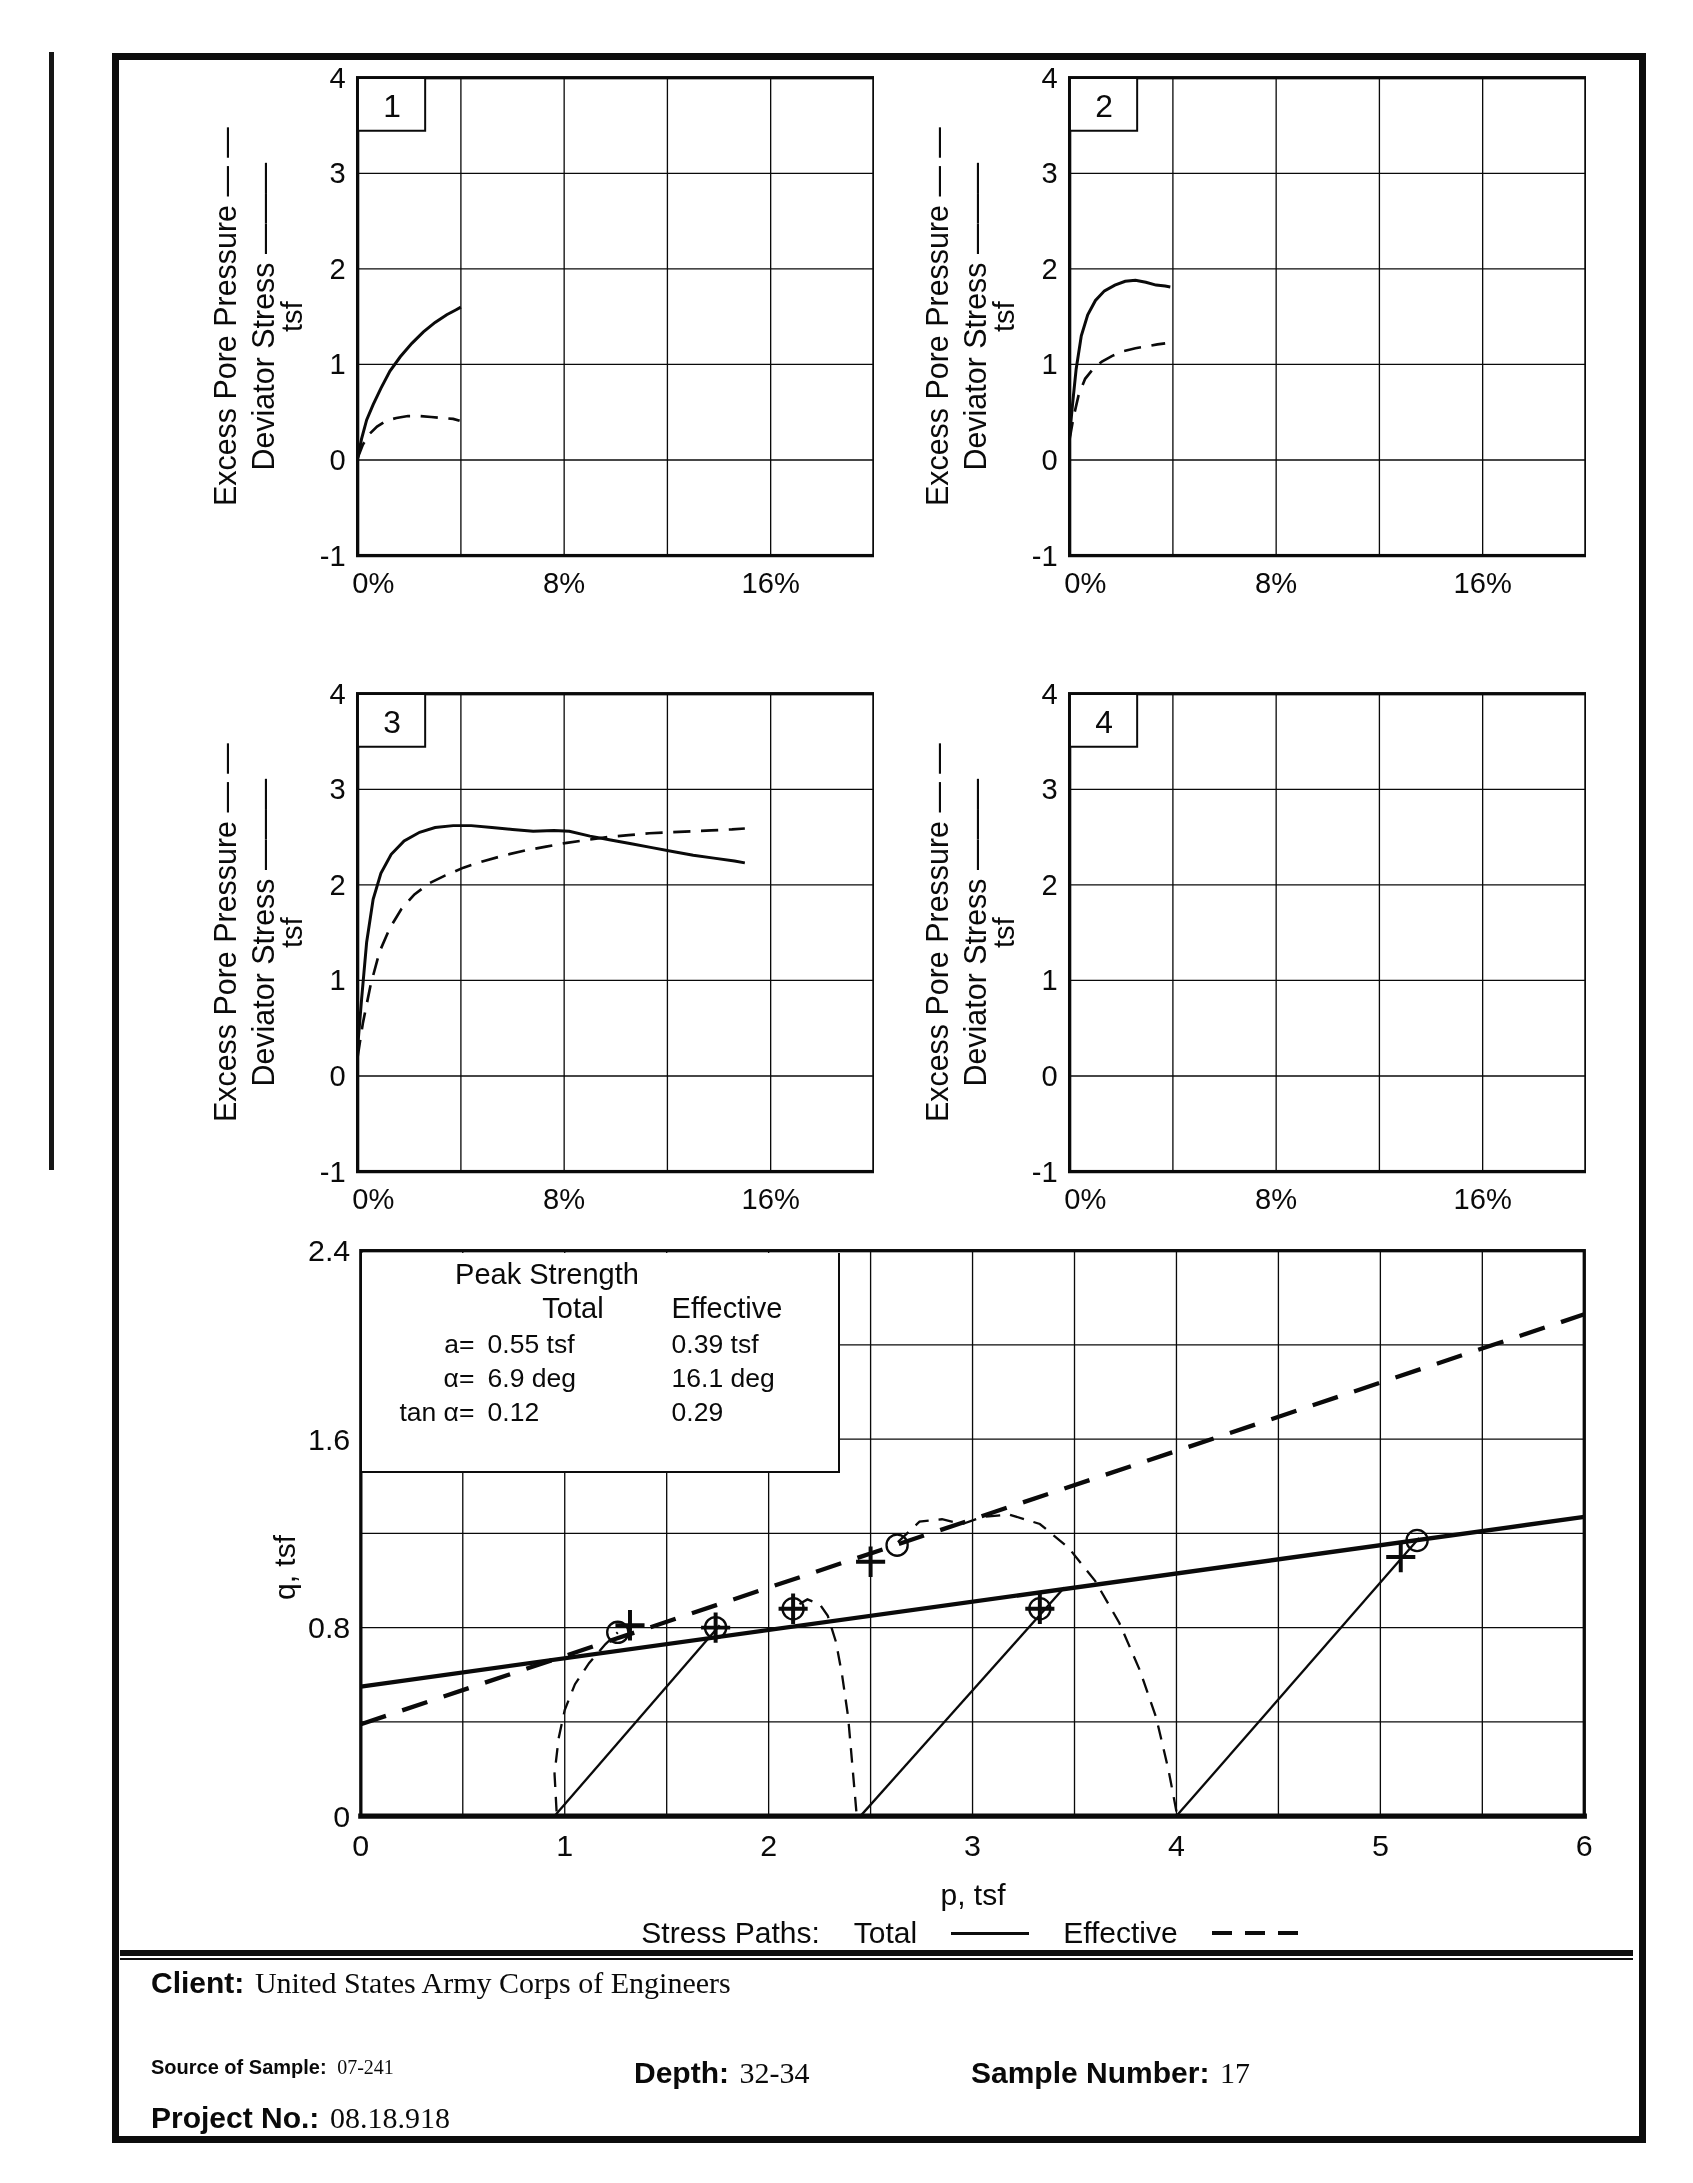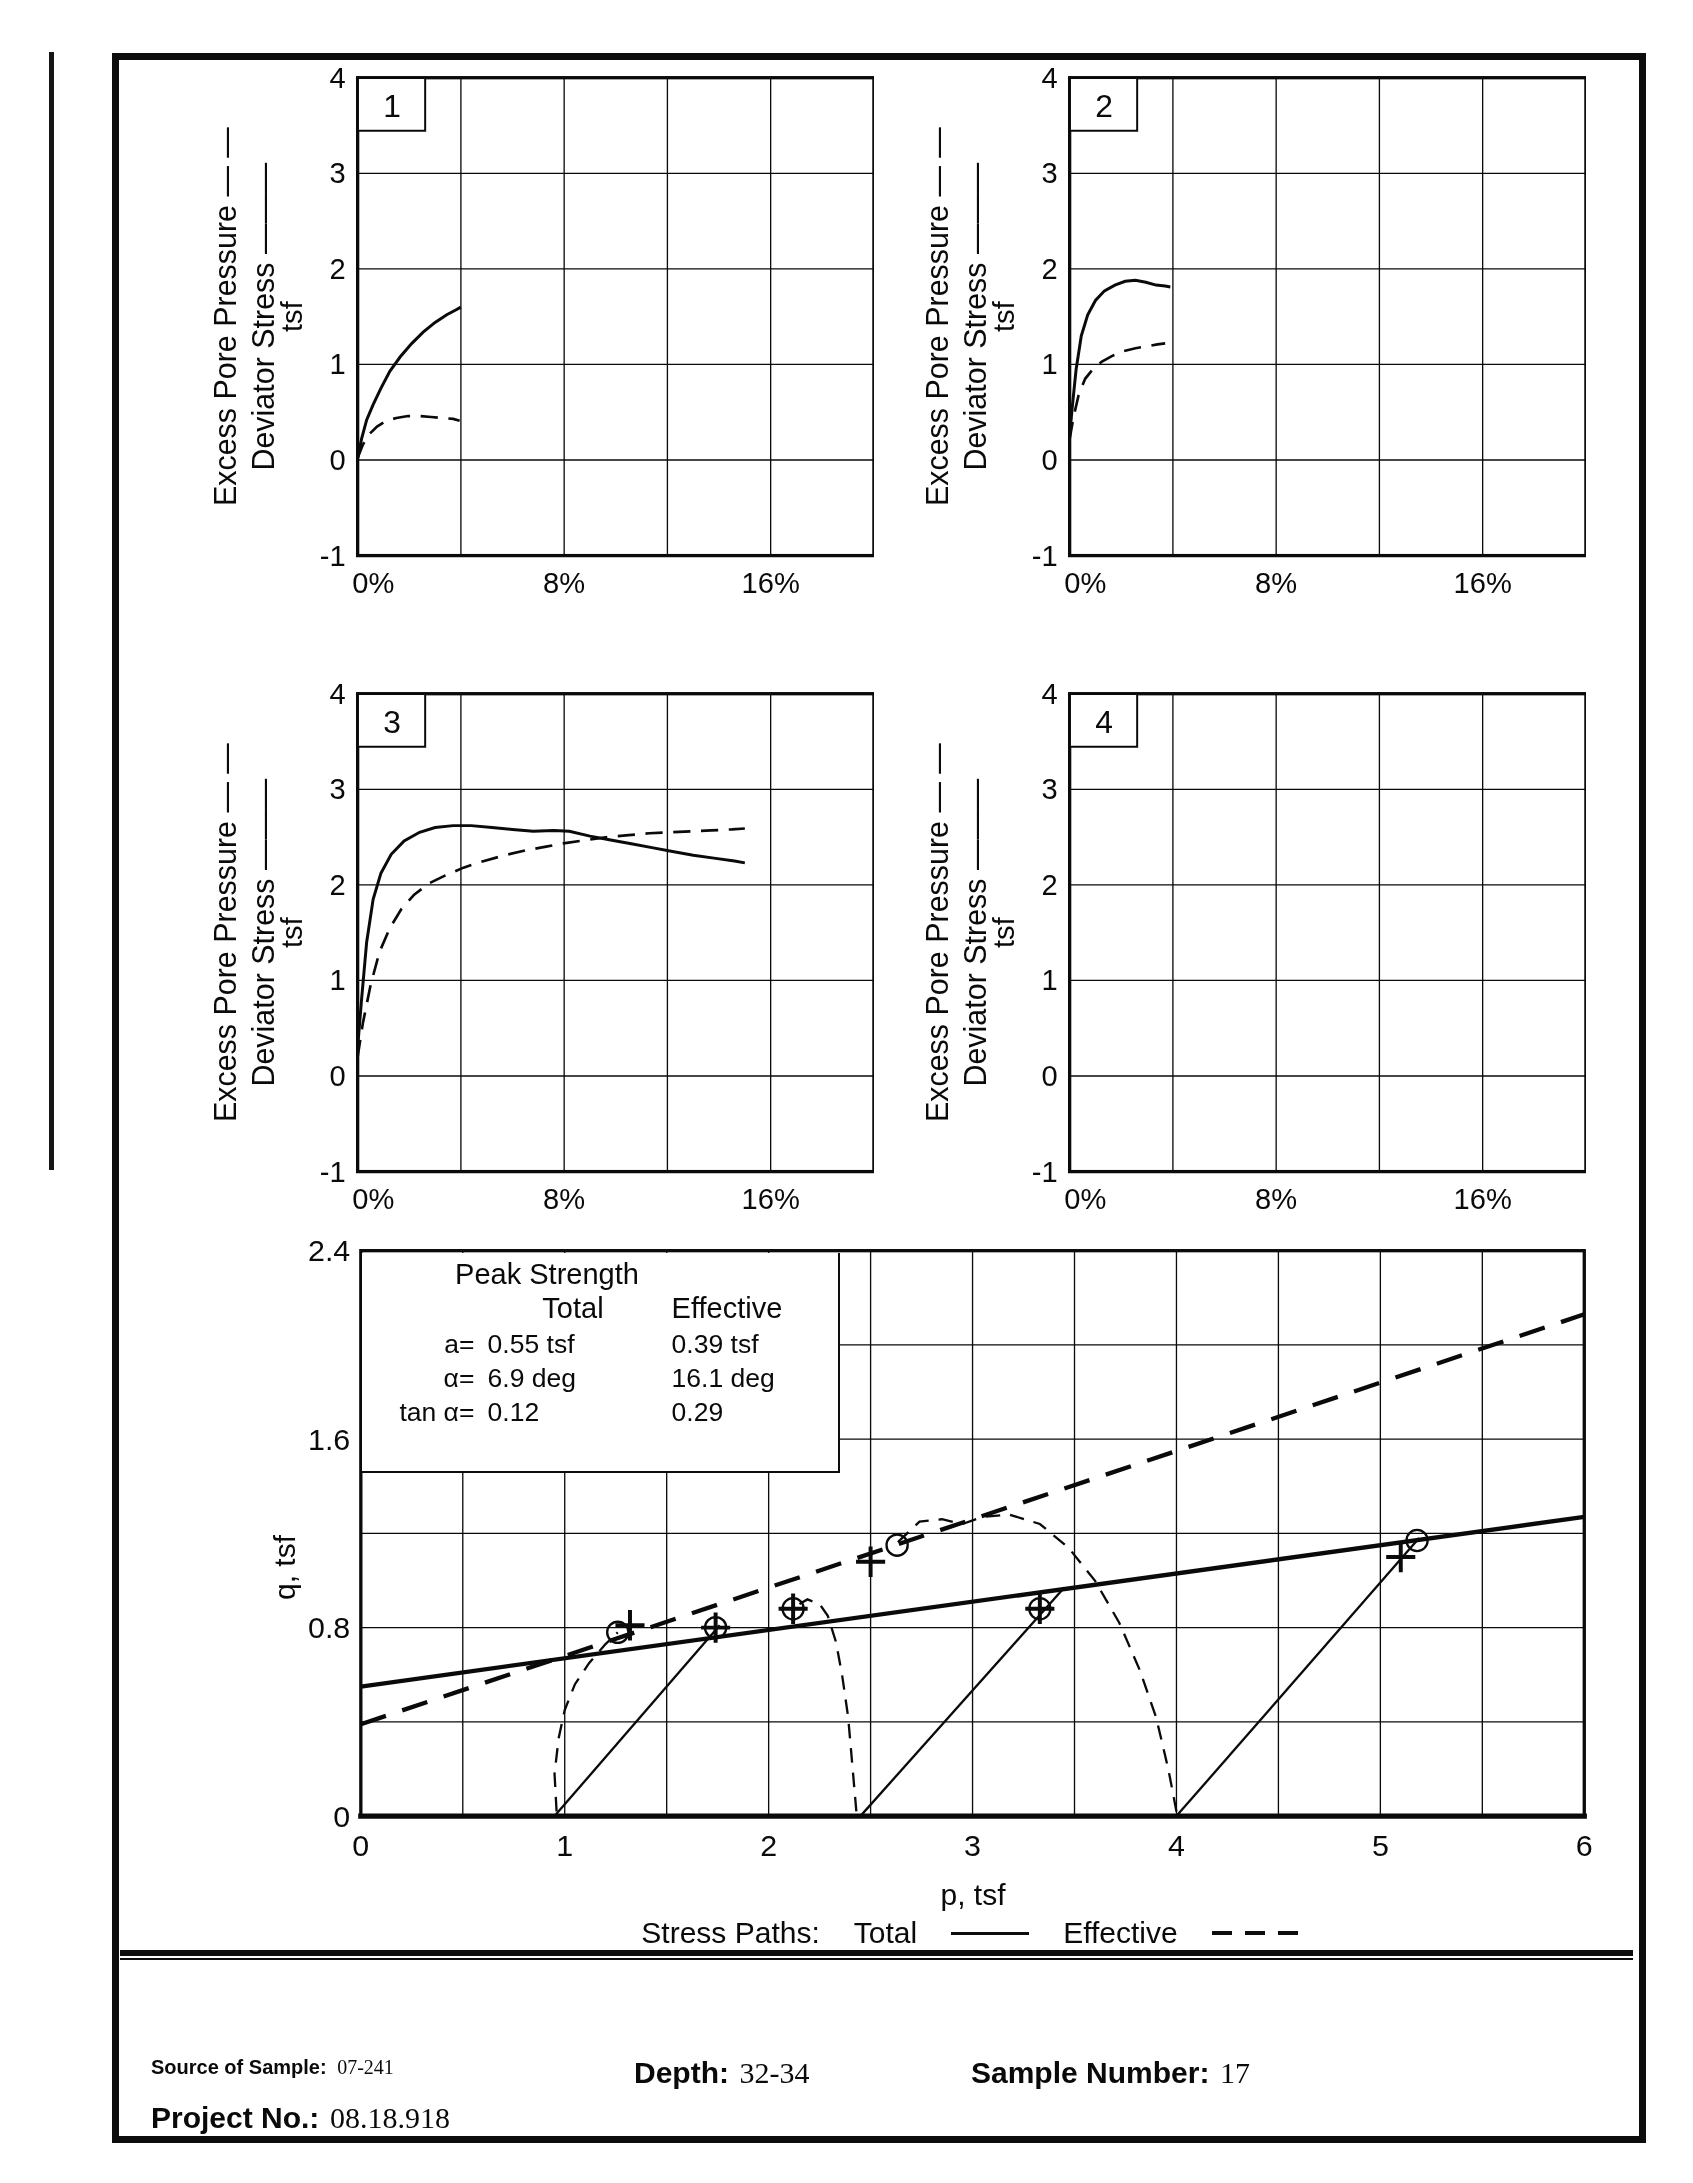--- a/index.html
+++ b/index.html
@@ -250,20 +250,23 @@
   <div class="legend">
     <span>Stress Paths:</span>
     <span>Total</span>
     <span class="ls-solid"></span>
     <span>Effective</span>
     <span class="ls-dash"></span>
   </div>
 
   <div class="sep"></div>
 
+  <div class="f-row" style="top:1966px;">
+    <span class="f-lab">Client:</span><span class="f-val">United States Army Corps of Engineers</span>
+  </div>
   <div class="f-grp" style="left:151px;top:2056px;font-size:20px;">
     <span class="f-lab">Source of Sample:</span><span class="f-val">07-241</span>
   </div>
   <div class="f-grp" style="left:634px;top:2056px;font-size:30px;">
     <span class="f-lab">Depth:</span><span class="f-val">32-34</span>
   </div>
   <div class="f-grp" style="left:971px;top:2056px;font-size:30px;">
     <span class="f-lab">Sample Number:</span><span class="f-val">17</span>
   </div>
   <div class="f-row" style="top:2101px;">

